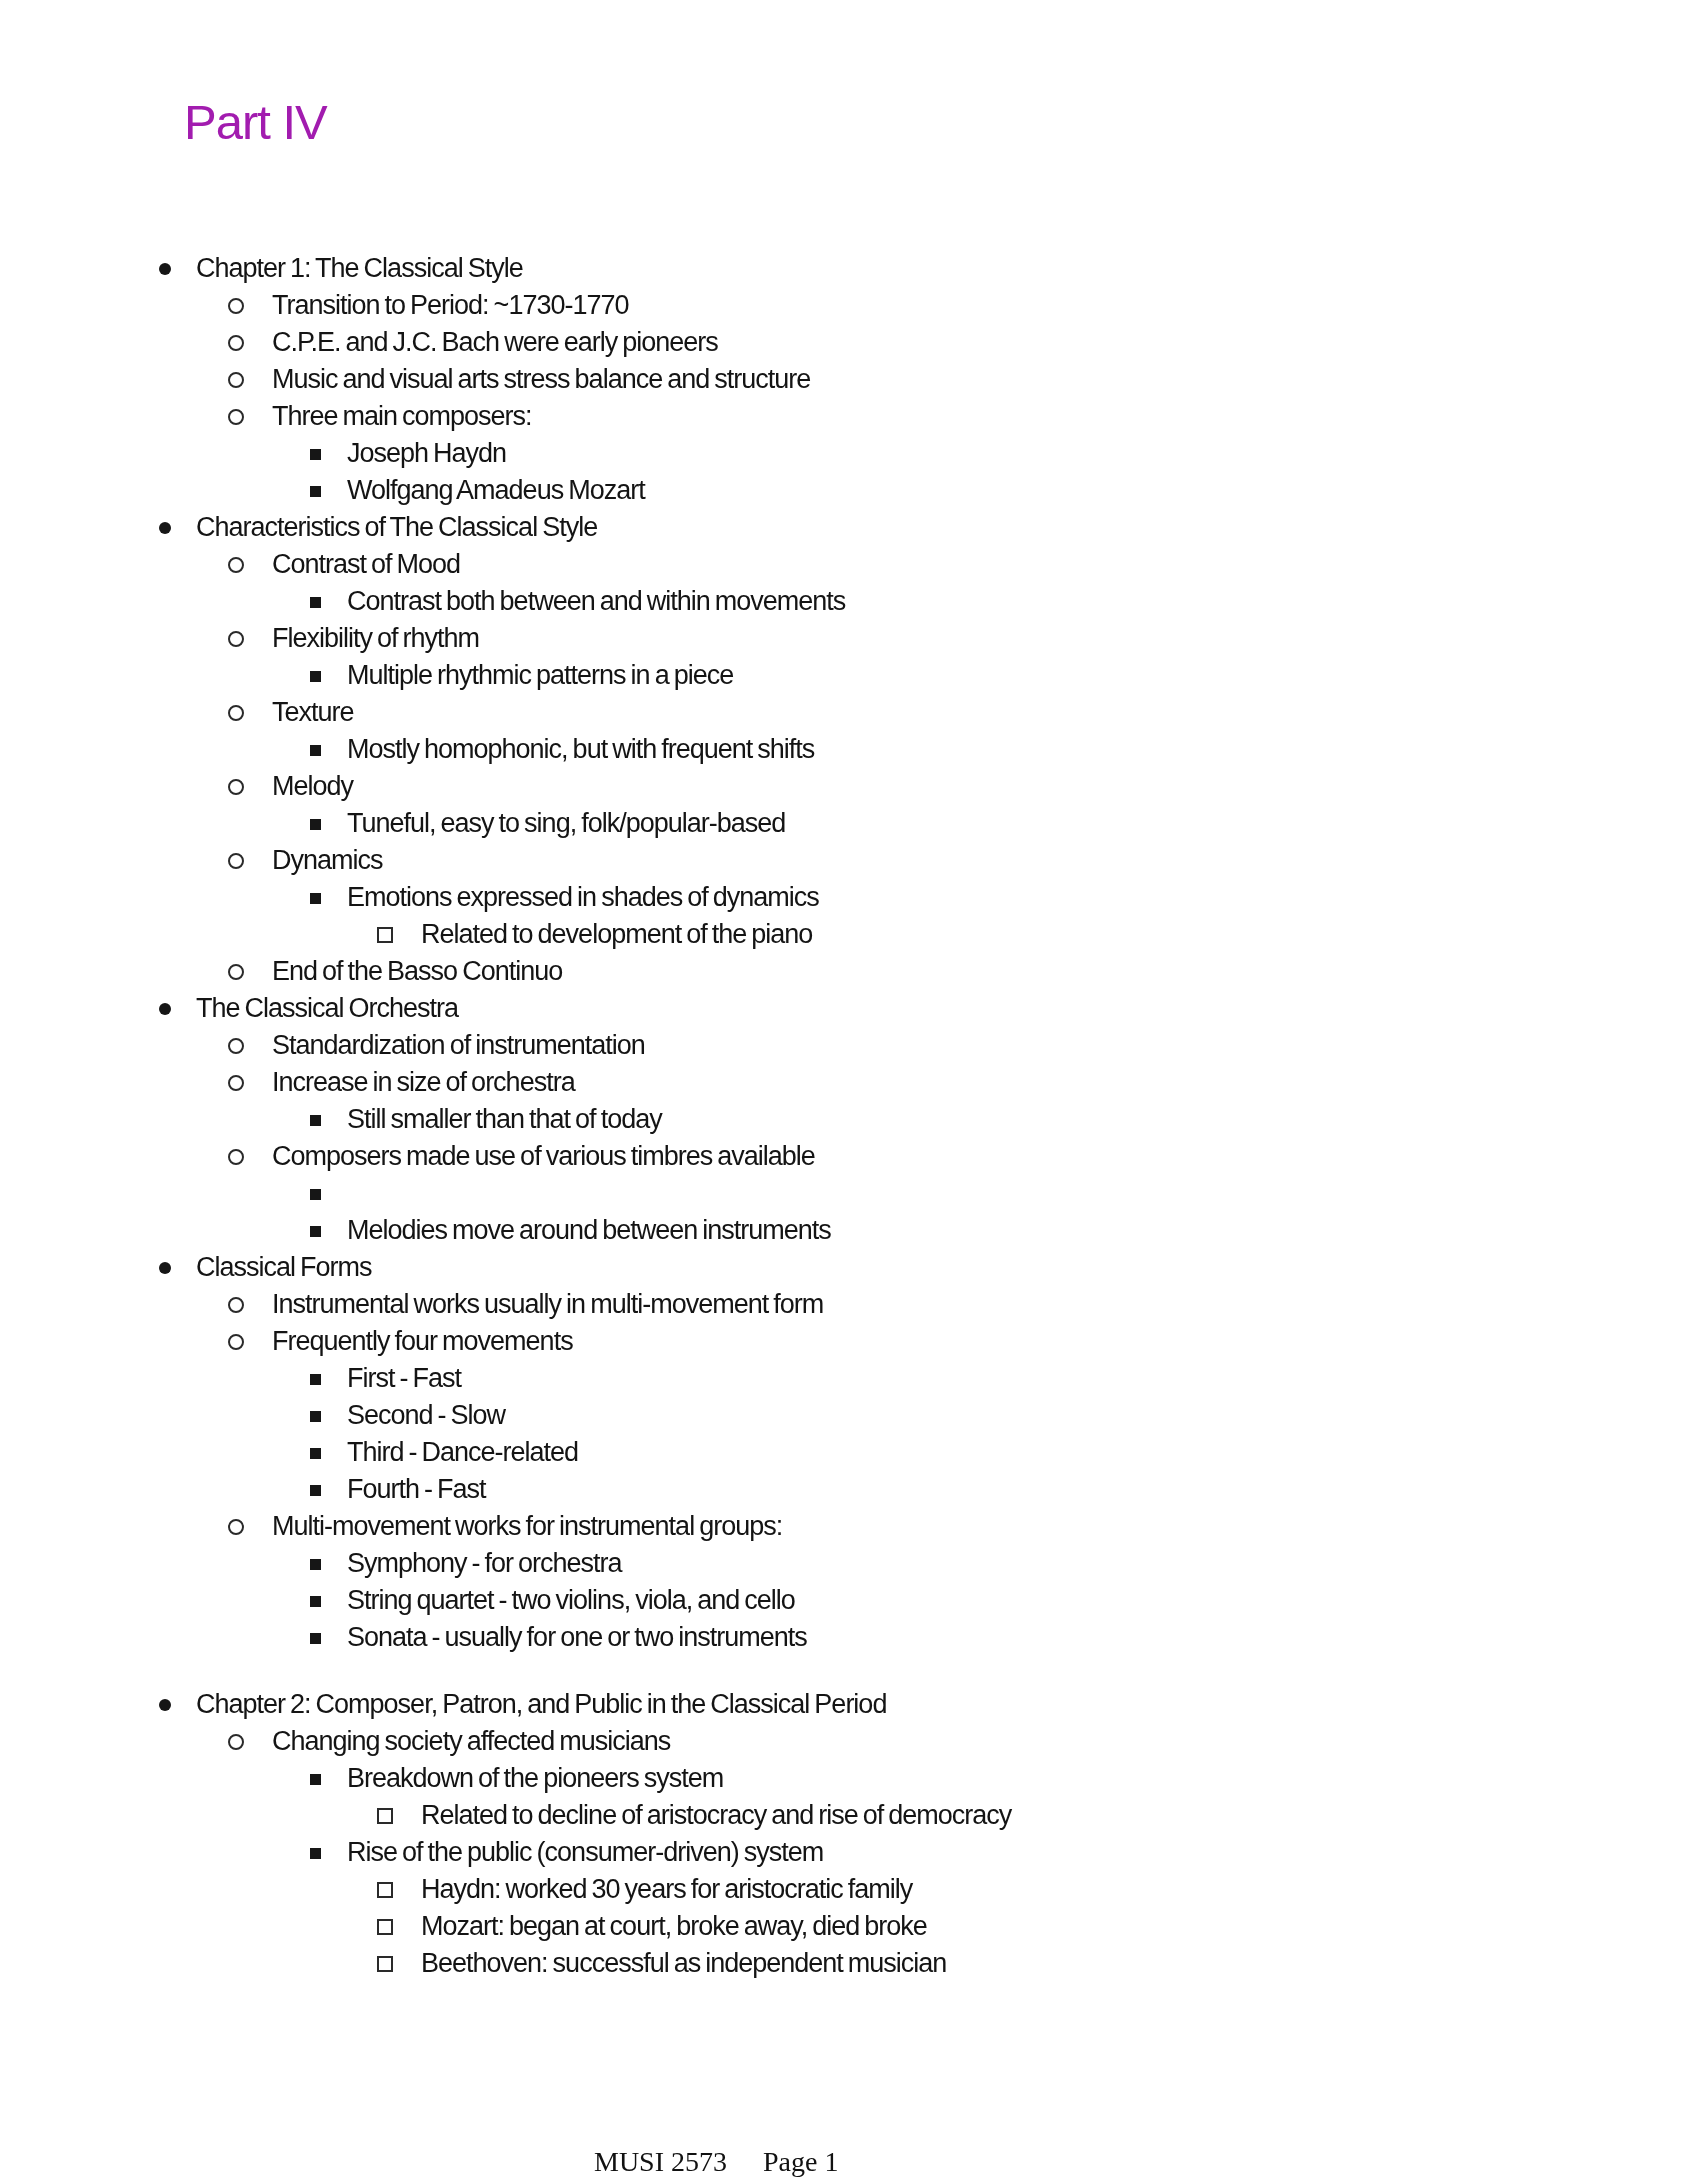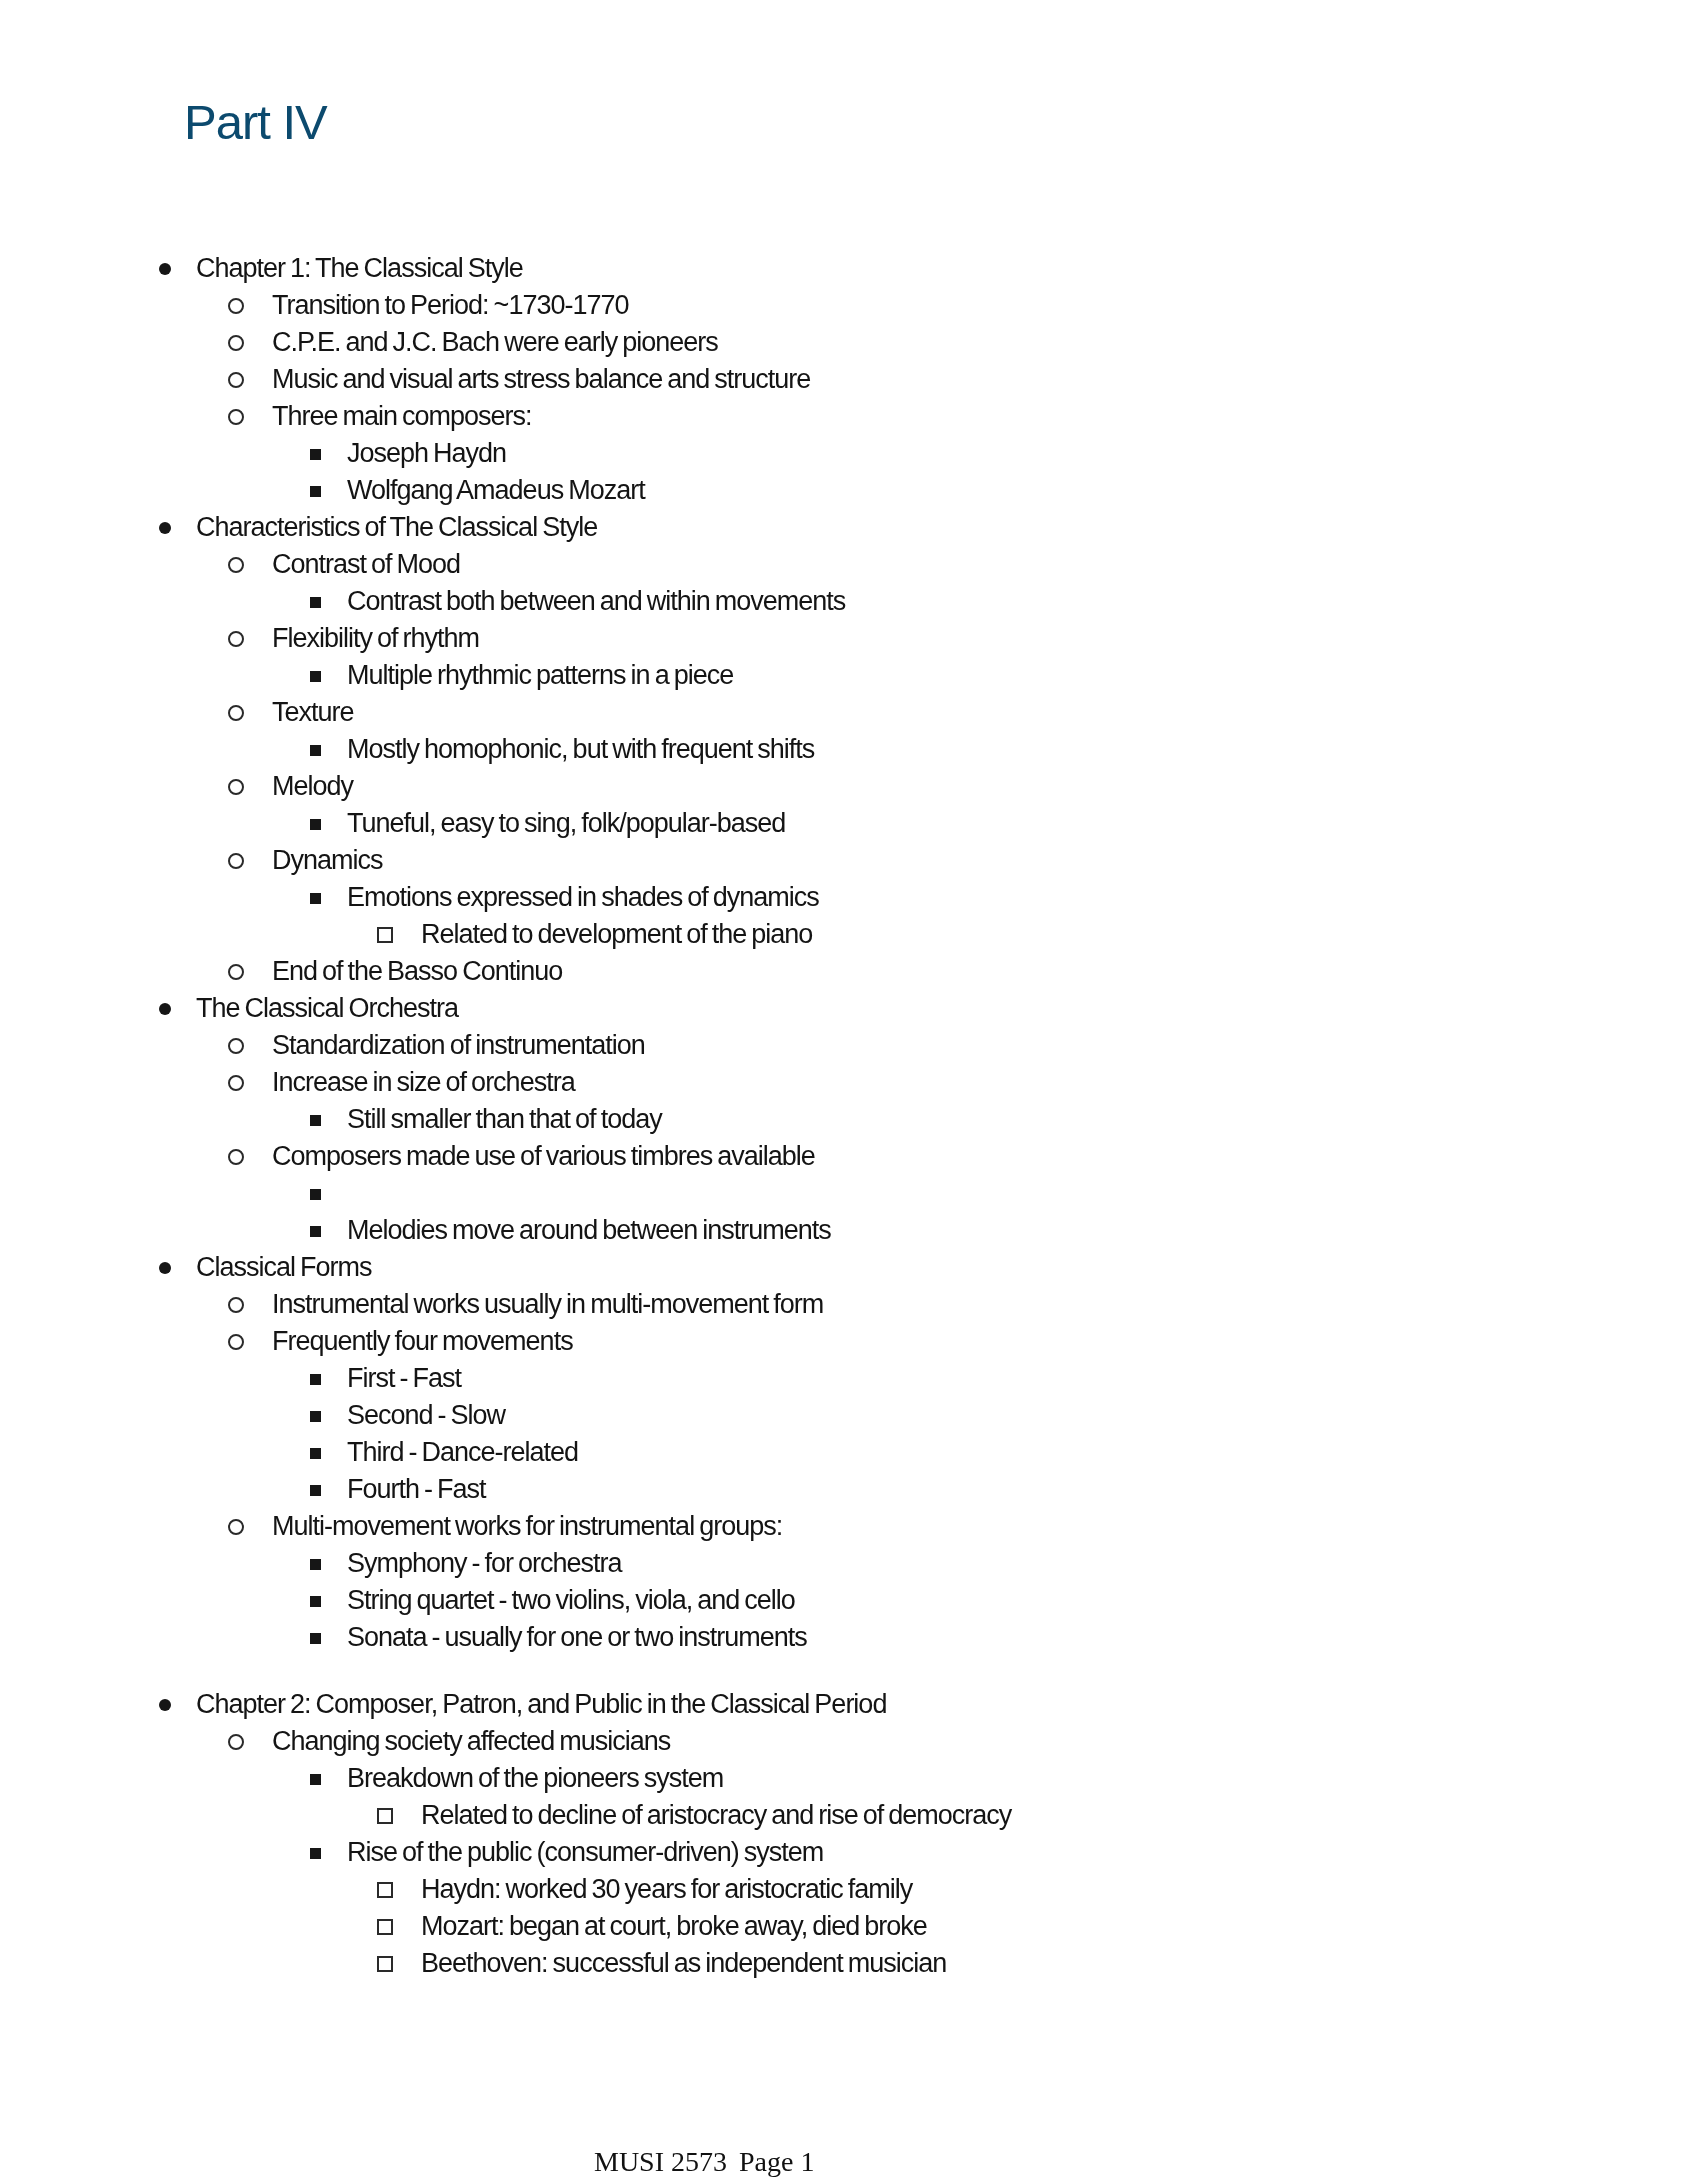--- a/index.html
+++ b/index.html
@@ -15,21 +15,21 @@
     font-family: "Liberation Sans", sans-serif;
     color: #141414;
   }
   .page-title {
     position: absolute;
     left: 184px;
     top: 97px;
     font-size: 49px;
     line-height: 51px;
     letter-spacing: -1px;
-    color: #0c4a6e;
+    color: #a21caf;
     white-space: nowrap;
     text-align: center;
   }
   .outline {
     position: absolute;
     left: 0;
     top: 250px;
     right: 0;
   }
   .row {
@@ -73,21 +73,21 @@
   .footer {
     position: absolute;
     left: 594px;
     top: 2146px;
     font-family: "Liberation Serif", serif;
     font-size: 28px;
     line-height: 32px;
     color: #111;
     white-space: nowrap;
   }
-  .footer .pg { margin-left: 12px; }
+  .footer .pg { margin-left: 36px; }
 </style>
 </head>
 <body>
 
 <div class="page-title">Part IV</div>
 
 <div class="outline">
     <div class="row lv1"><span class="bullet b1"></span><span class="txt">Chapter 1: The Classical Style</span></div>
     <div class="row lv2"><span class="bullet b2"></span><span class="txt">Transition to Period: ~1730-1770</span></div>
     <div class="row lv2"><span class="bullet b2"></span><span class="txt">C.P.E. and J.C. Bach were early pioneers</span></div>

